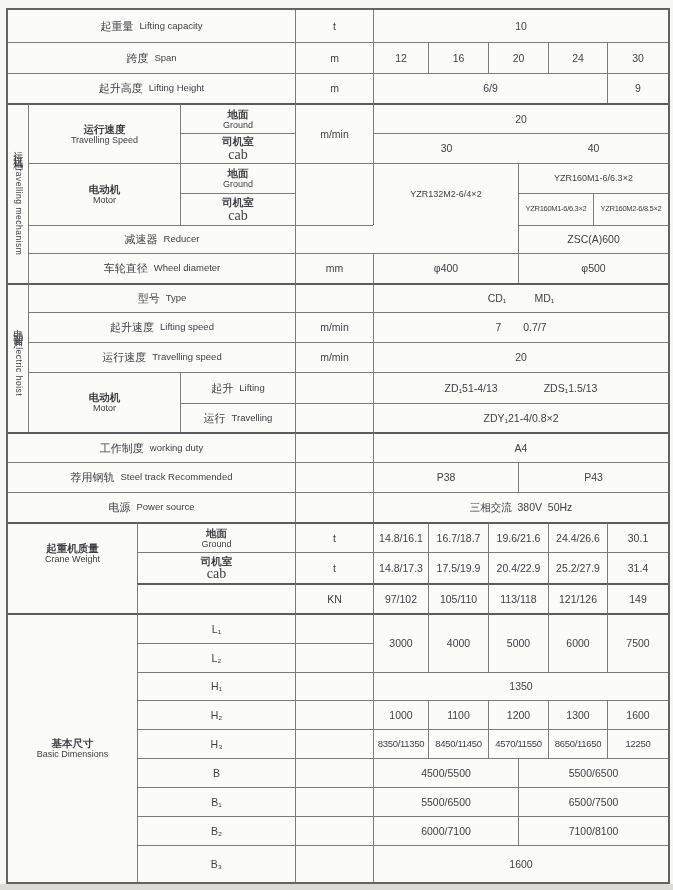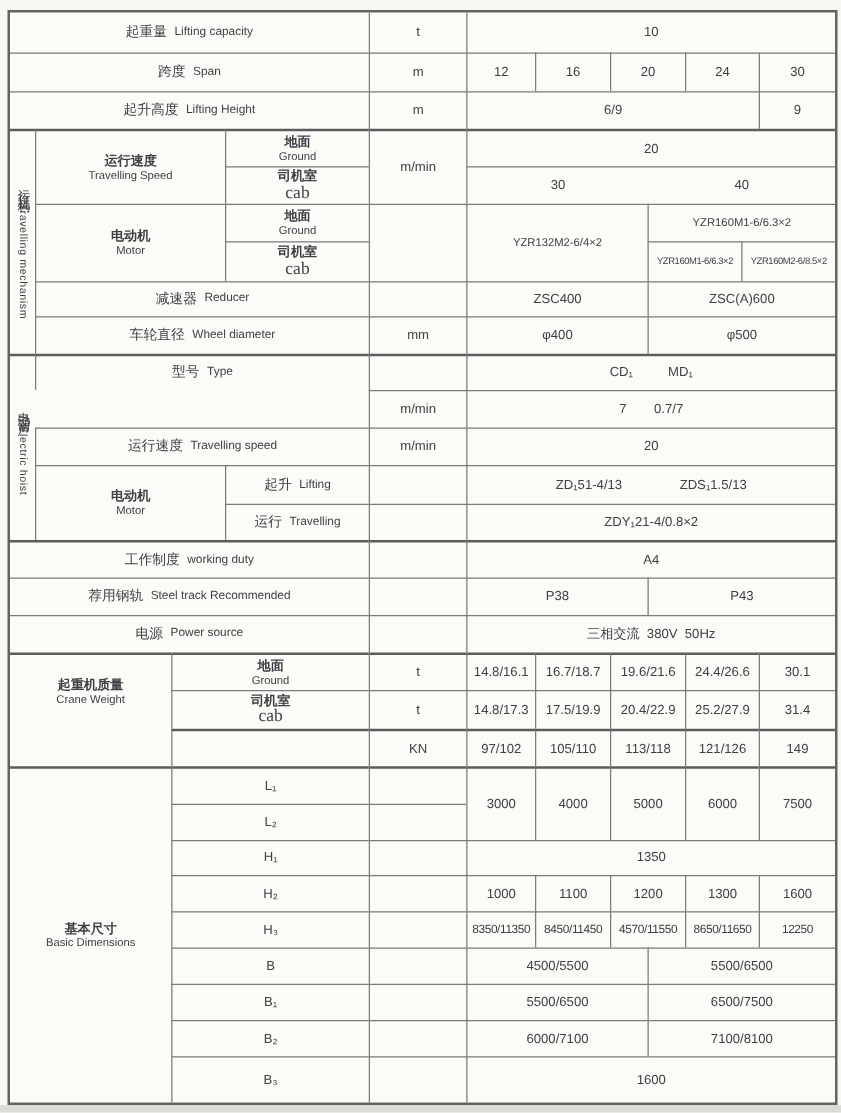--- a/index.html
+++ b/index.html
@@ -120,21 +120,20 @@
   <div class="c md" style="left:365px;top:153px;width:145px;height:62px">YZR132M2-6/4×2</div>
   <div class="c md" style="left:510px;top:153px;width:150px;height:30px">YZR160M1-6/6.3×2</div>
   <div class="c sm" style="left:510px;top:183px;width:75px;height:32px">YZR160M1-6/6.3×2</div>
   <div class="c sm" style="left:585px;top:183px;width:75px;height:32px">YZR160M2-6/8.5×2</div>
 
   <div class="c" style="left:20px;top:215px;width:267px;height:28px">
       <span class="zh">减速器</span>
       <span class="en">Reducer</span>
     </div>
   <div class="c" style="left:287px;top:215px;width:78px;height:28px"></div>
-  <div class="c" style="left:365px;top:215px;width:145px;height:28px">ZSC400</div>
   <div class="c" style="left:510px;top:215px;width:150px;height:28px">ZSC(A)600</div>
 
   <div class="c" style="left:20px;top:243px;width:267px;height:30px">
       <span class="zh">车轮直径</span>
       <span class="en">Wheel diameter</span>
     </div>
   <div class="c" style="left:287px;top:243px;width:78px;height:30px">mm</div>
   <div class="c" style="left:365px;top:243px;width:145px;height:30px">φ400</div>
   <div class="c" style="left:510px;top:243px;width:150px;height:30px">φ500</div>
 
@@ -146,20 +145,24 @@
   <div class="c tk" style="left:20px;top:273px;width:267px;height:29px">
       <span class="zh">型号</span>
       <span class="en">Type</span>
     </div>
   <div class="c tk" style="left:287px;top:273px;width:78px;height:29px"></div>
   <div class="c tk gap28" style="left:365px;top:273px;width:295px;height:29px">
       <span>CD₁</span>
       <span>MD₁</span>
     </div>
 
+  <div class="c" style="left:20px;top:302px;width:267px;height:30px">
+      <span class="zh">起升速度</span>
+      <span class="en">Lifting speed</span>
+    </div>
   <div class="c" style="left:287px;top:302px;width:78px;height:30px">m/min</div>
   <div class="c gap22" style="left:365px;top:302px;width:295px;height:30px">
       <span>7</span>
       <span>0.7/7</span>
     </div>
 
   <div class="c" style="left:20px;top:332px;width:267px;height:30px">
       <span class="zh">运行速度</span>
       <span class="en">Travelling speed</span>
     </div>

